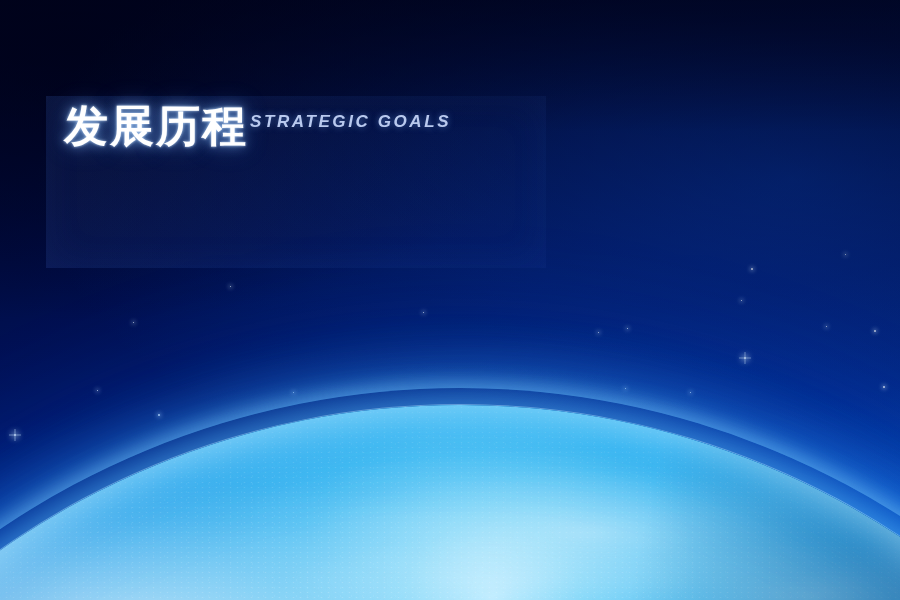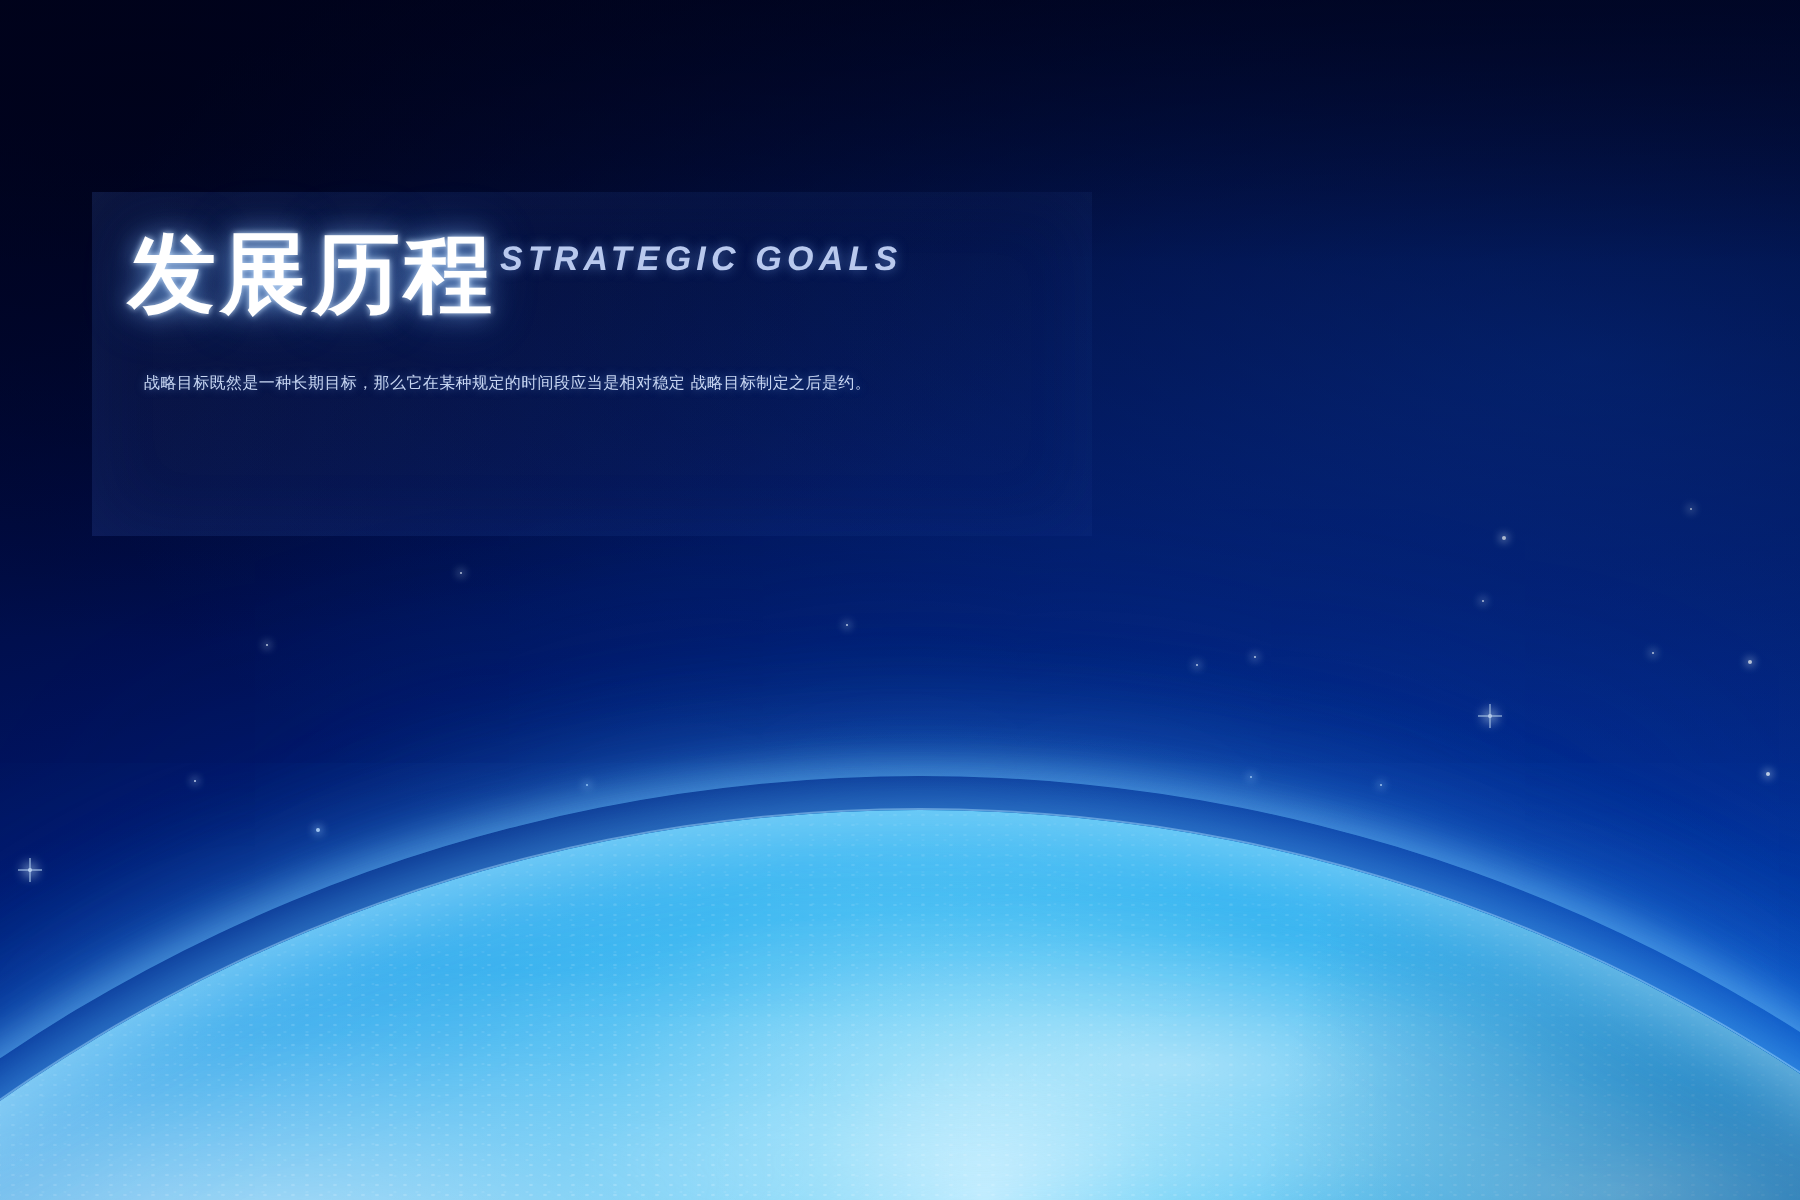--- a/index.html
+++ b/index.html
@@ -172,23 +172,23 @@
     width: 500px;
     height: 172px;
     background: linear-gradient(105deg, rgba(60,95,190,0.16) 0%, rgba(40,70,160,0.10) 55%, rgba(30,55,140,0.04) 100%);
     box-shadow: inset 0 0 40px rgba(90,130,220,0.07);
   }
 
   
   .headline-row {
     position: absolute;
     left: 64px;
-    top: 116px;
+    top: 104px;
     display: flex;
-    align-items: center;
+    align-items: flex-end;
     white-space: nowrap;
   }
   .title-cn {
     font-family: "DejaVu Serif", "Liberation Serif", serif;
     font-weight: 700;
     font-size: 44px;
     line-height: 1;
     letter-spacing: 2px;
     color: #ffffff;
     text-shadow:
@@ -267,16 +267,15 @@
   <div class="space-vignette"></div>
 
   <div class="panel"></div>
 
   <div class="headline-row">
     <span class="title-cn">发展历程</span>
     <span class="title-en">STRATEGIC GOALS</span>
   </div>
 
   <div class="body-copy" id="body-copy">
-      <p>战略目标既然是一种长期目标，那么它在某种规定的时间段应当是相对稳定 战略目标制定之后是约。</p>
     </div>
 
 </div>
 
 </body></html>

